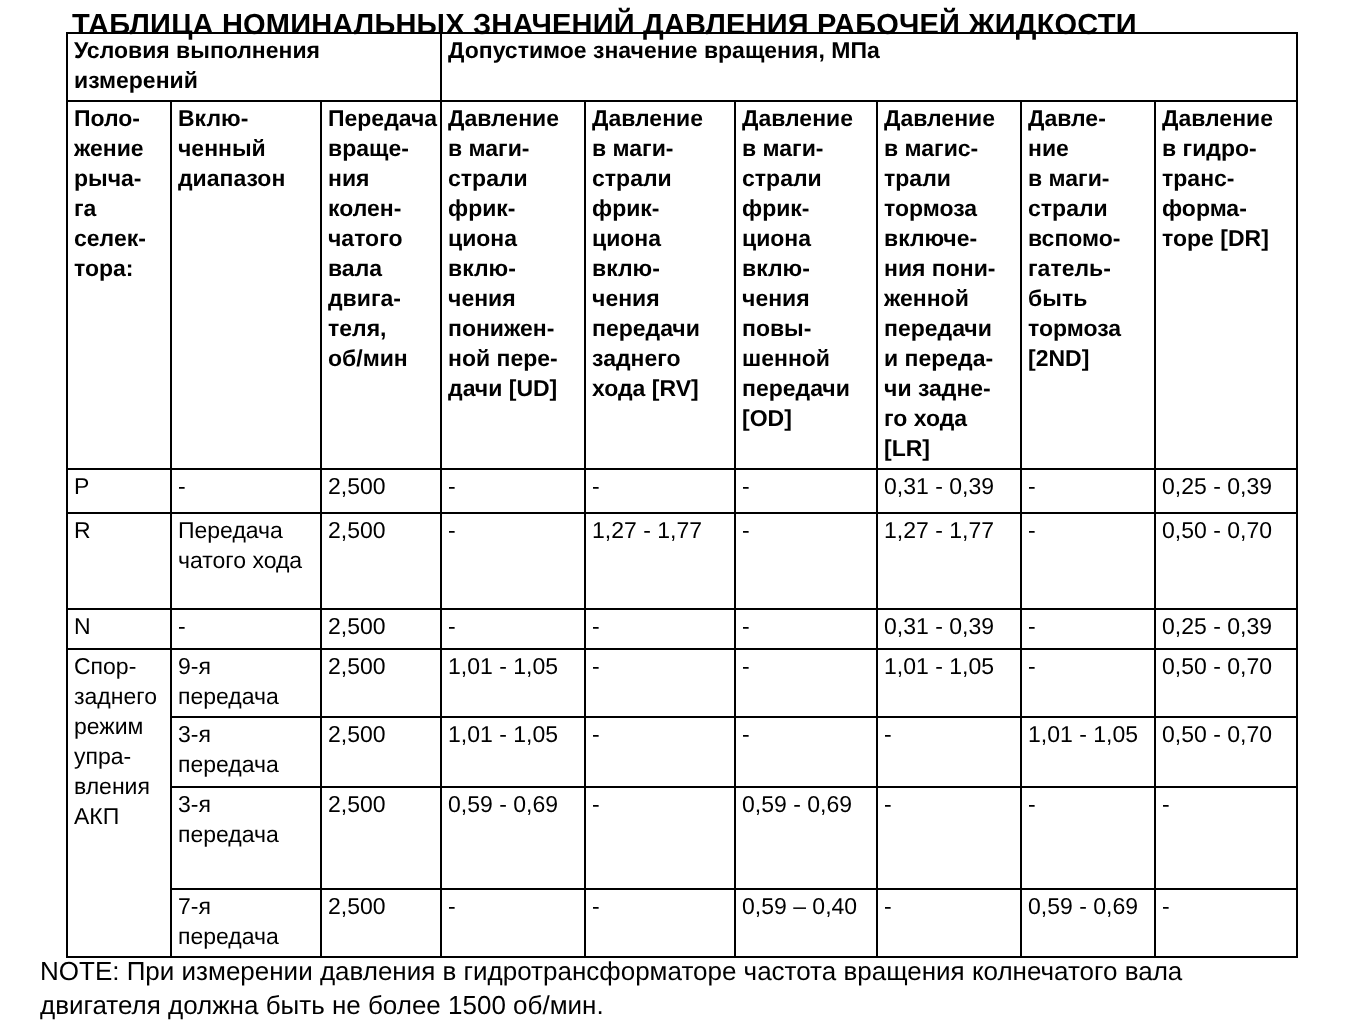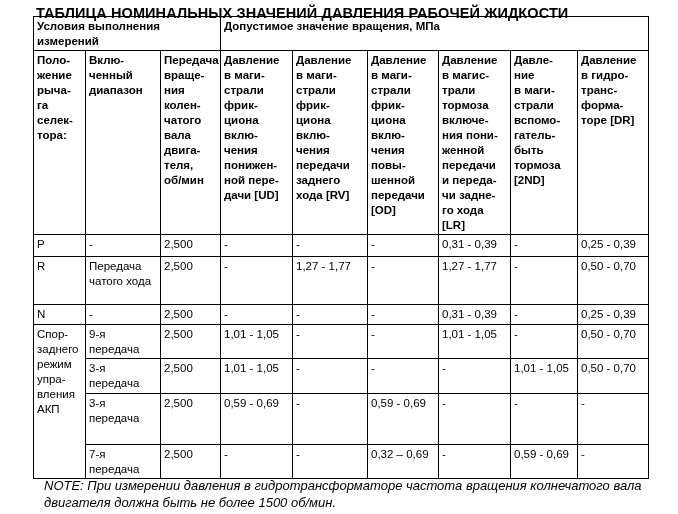--- a/index.html
+++ b/index.html
@@ -48,24 +48,23 @@
     font-weight: bold;
   }
   .pre {
     white-space: pre-line;
   }
   tr.group-row th {
     height: 28px;
   }
   .note {
     position: absolute;
-    left: 44px;
+    left: 20px;
     top: 477px;
     width: 630px;
-    font-style: italic;
     font-size: 13px;
     line-height: 17px;
     white-space: pre-line;
   }
 </style>
 </head>
 <body>
 
 <div class="page">
 
@@ -234,21 +233,21 @@
         <td>0,59 - 0,69</td>
         <td>-</td>
         <td>-</td>
         <td>-</td>
       </tr>
       <tr style="height:33px">
         <td>7-я передача</td>
         <td>2,500</td>
         <td>-</td>
         <td>-</td>
-        <td>0,32 – 0,69</td>
+        <td>0,59 – 0,40</td>
         <td>-</td>
         <td>0,59 - 0,69</td>
         <td>-</td>
       </tr>
     </tbody>
   </table>
 
   <div class="note">NOTE:  При измерении давления в гидротрансформаторе частота вращения колнечатого вала
 двигателя должна быть не более 1500 об/мин.</div>
 

